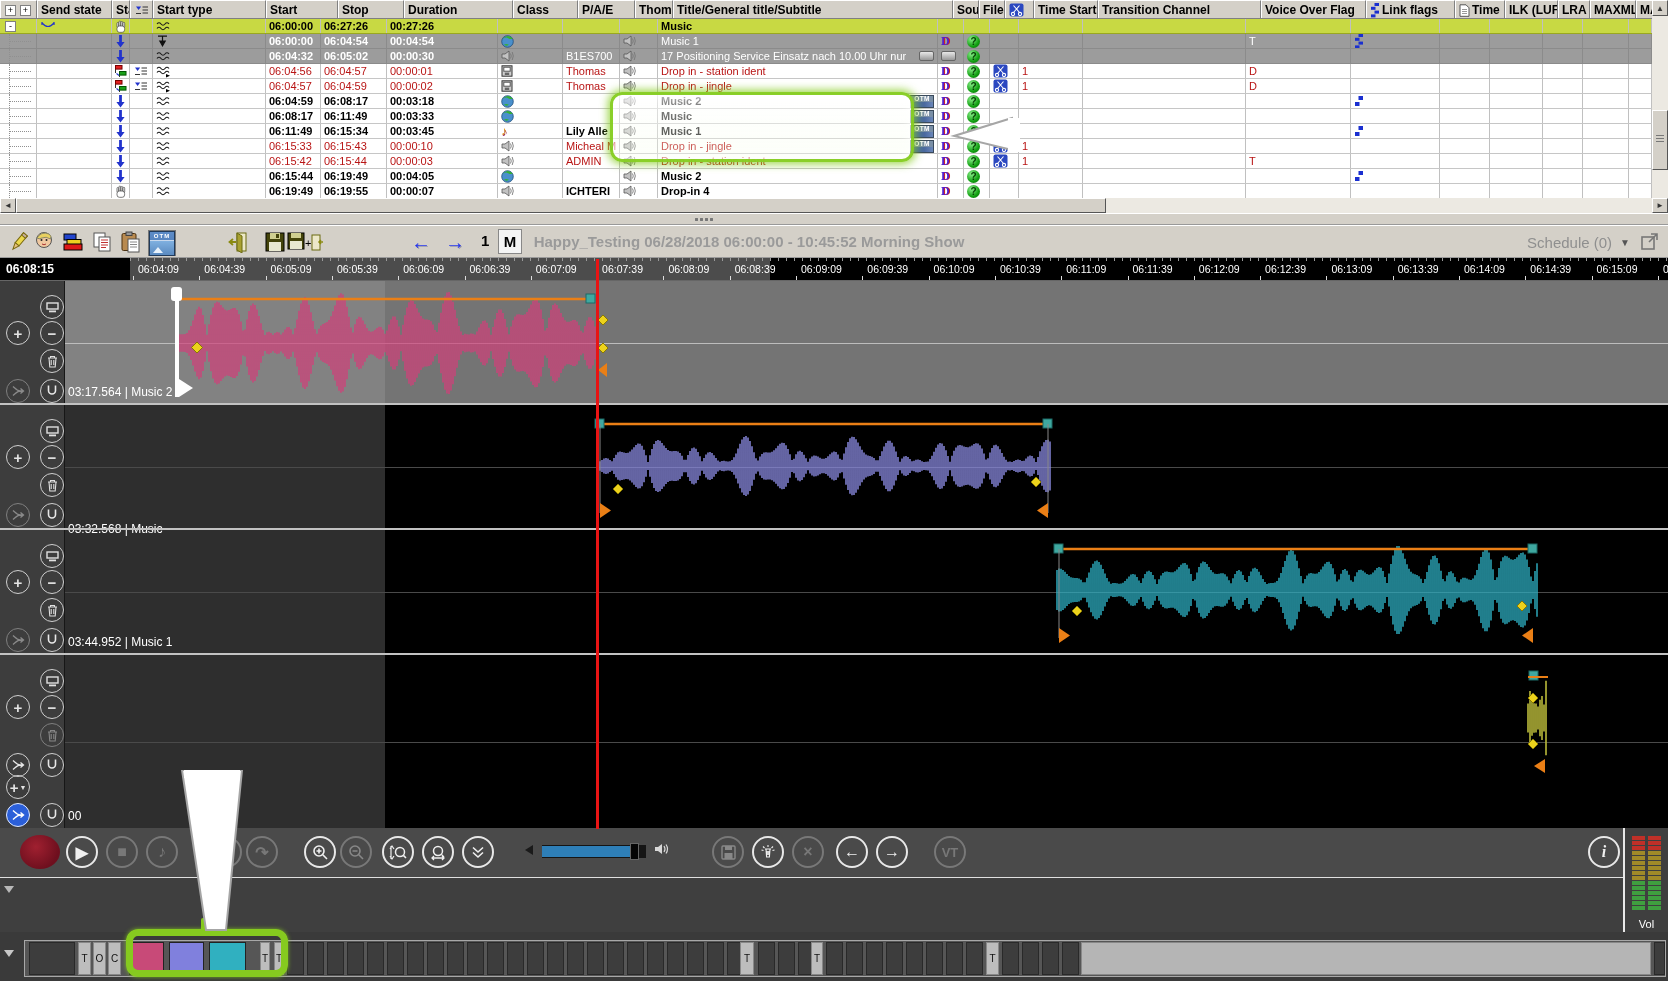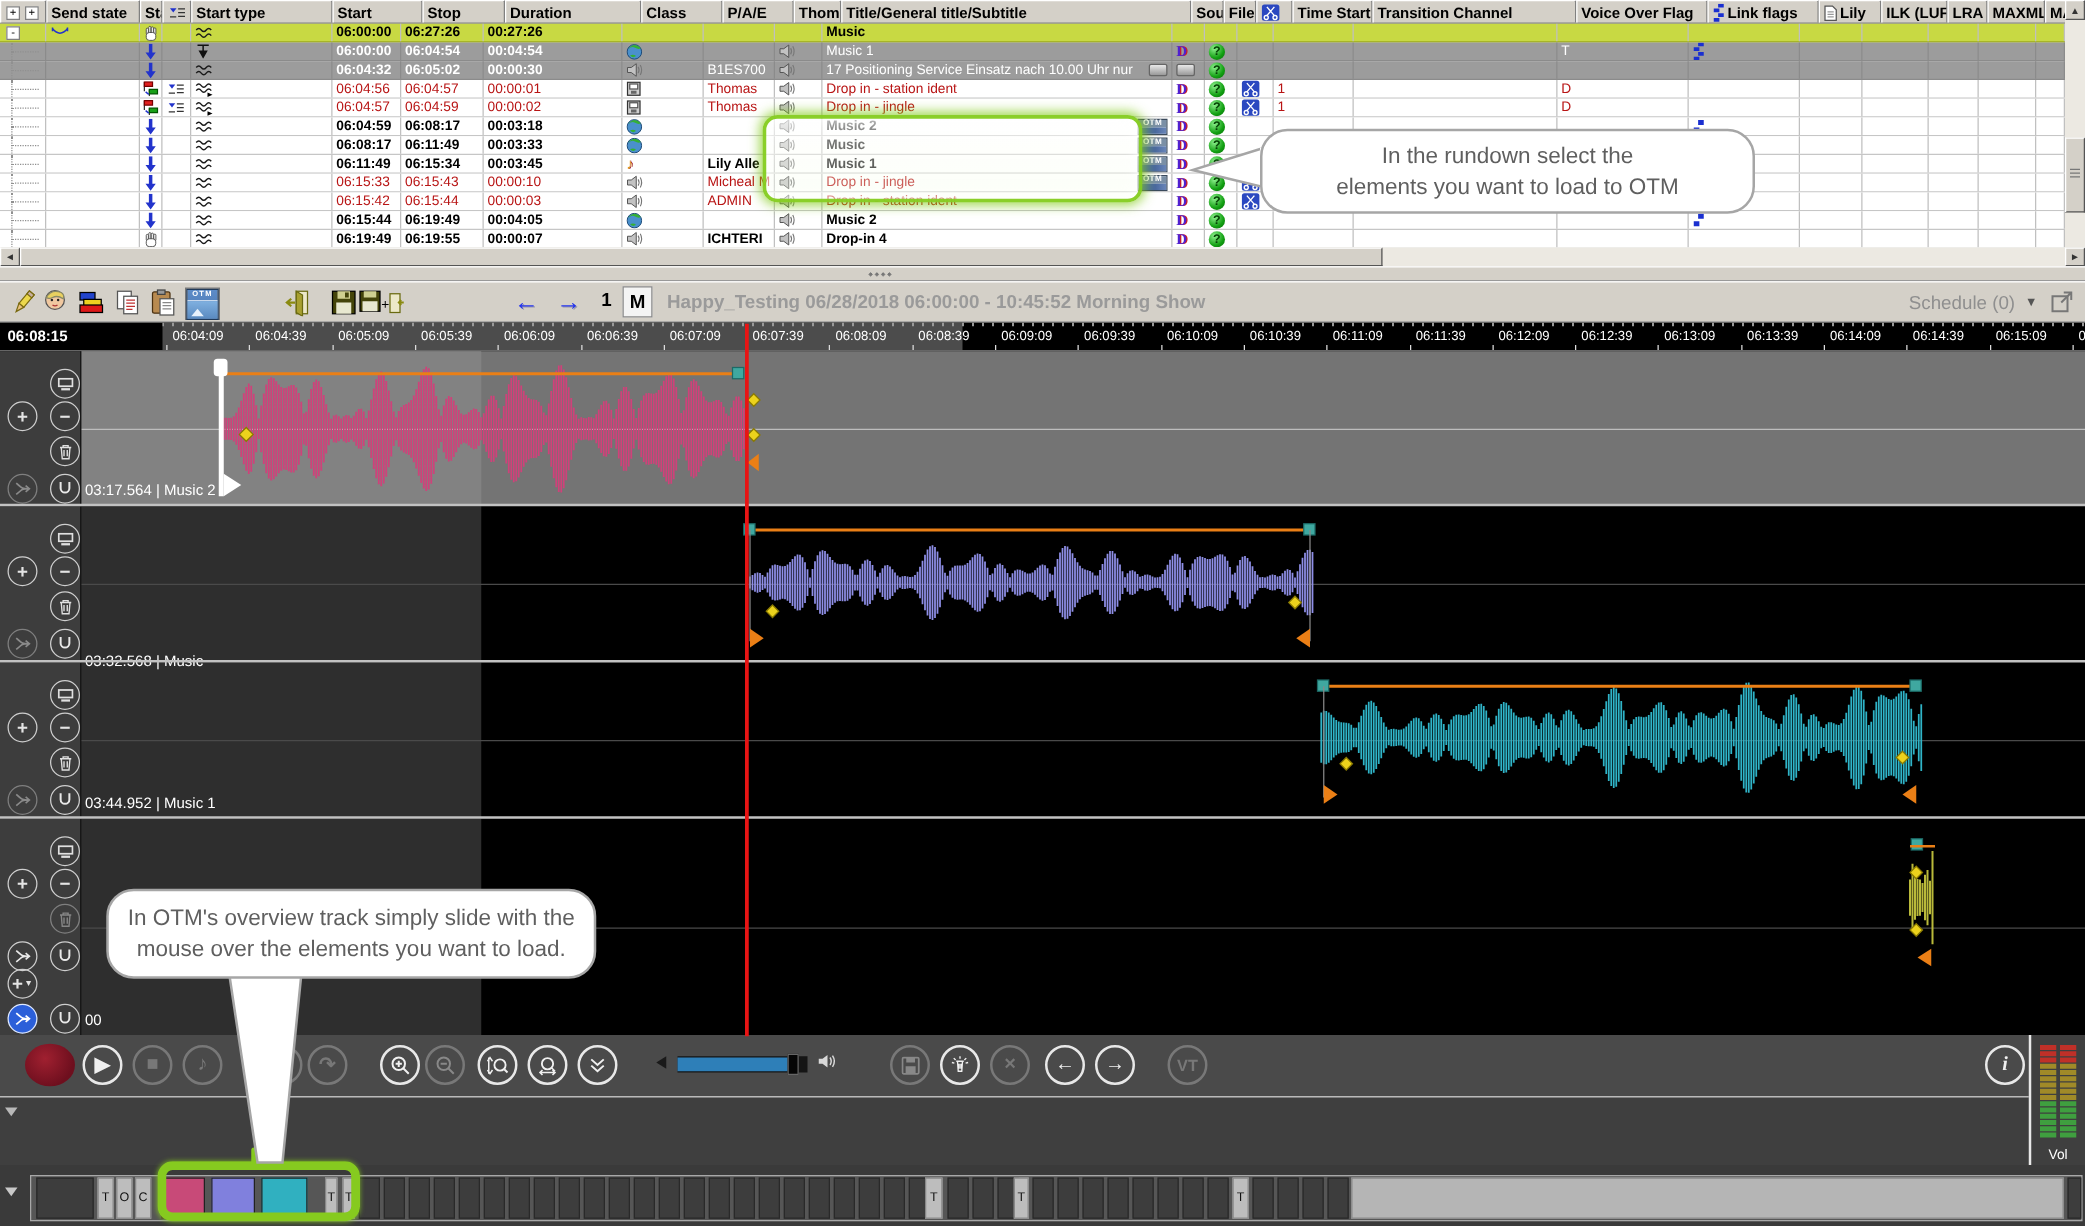--- a/index.html
+++ b/index.html
@@ -193,21 +193,21 @@
           </span>
           <span>Link flags</span>
         </div>
         <div class="cell" style="width: 50px; flex: 0 0 auto;">
           <span class="icon">
             <svg width="11" height="13">
               <path d="M1 0.8 H7 L10 3.8 V12.3 H1 Z" fill="#fff" stroke="#555"></path>
               <path d="M3 5.5 H8 M3 7.5 H8 M3 9.5 H8" stroke="#999"></path>
             </svg>
           </span>
-          <span>Lily</span>
+          <span>Time</span>
         </div>
         <div class="cell" style="width: 53px; flex: 0 0 auto;">
           <span>ILK (LUF</span>
         </div>
         <div class="cell" style="width: 32px; flex: 0 0 auto;">
           <span>LRA</span>
         </div>
         <div class="cell" style="width: 46px; flex: 0 0 auto;">
           <span>MAXML</span>
         </div>
@@ -1695,22 +1695,14 @@
 
   <svg class="tailsvg" style="left:940px;top:108px;" width="80" height="60">
     <polygon points="72,10 14,28 72,42" fill="#fff" stroke="#a6a6a6" stroke-width="2"></polygon>
     <rect x="68" y="10" width="12" height="34" fill="#fff"></rect>
   </svg>
   <svg class="tailsvg" style="left:170px;top:770px;" width="90" height="162">
     <polygon points="12,0 72,0 56,160 36,160" fill="#fff" stroke="#a6a6a6" stroke-width="2"></polygon>
     <rect x="14" y="0" width="56" height="8" fill="#fff"></rect>
   </svg>
 
-  <div class="callout" id="callout-top">
-    <span>In the rundown select the</span>
-    <span>elements you want to load to OTM</span>
-  </div>
-  <div class="callout" id="callout-bottom">
-    <span>In OTM's overview track simply slide with the</span>
-    <span>mouse over the elements you want to load.</span>
-  </div>
 
 </div>
 
 </body></html>

